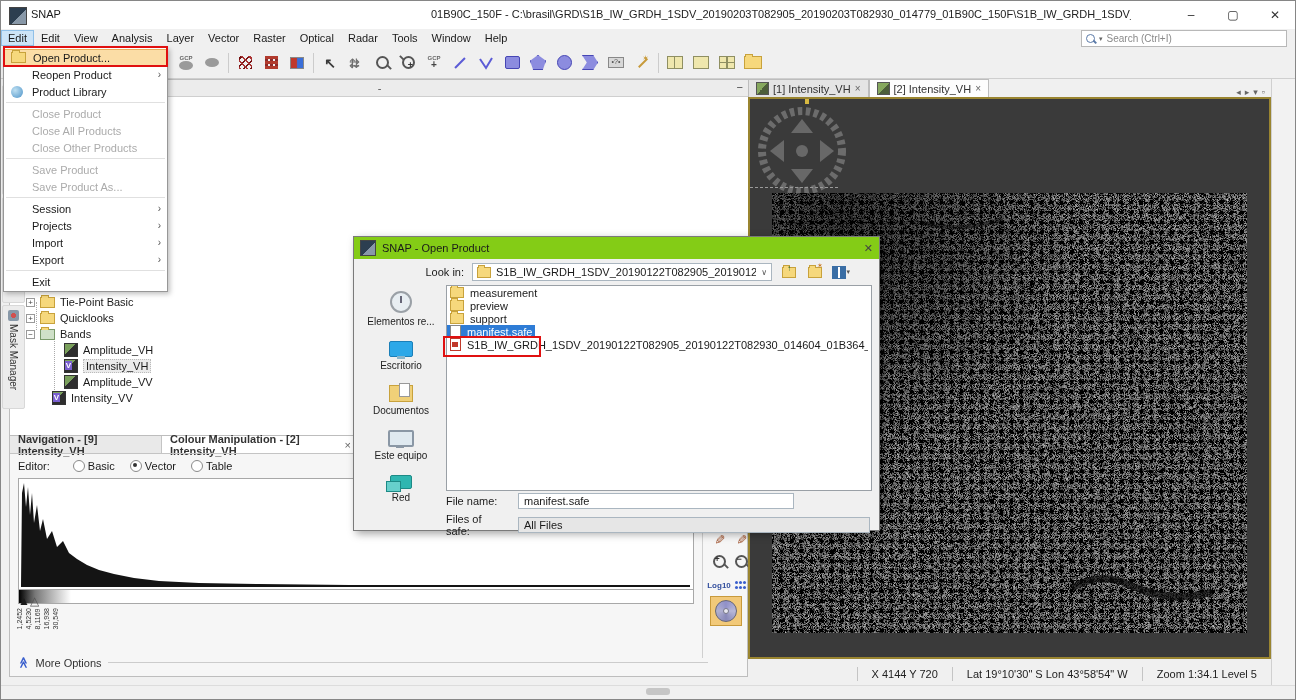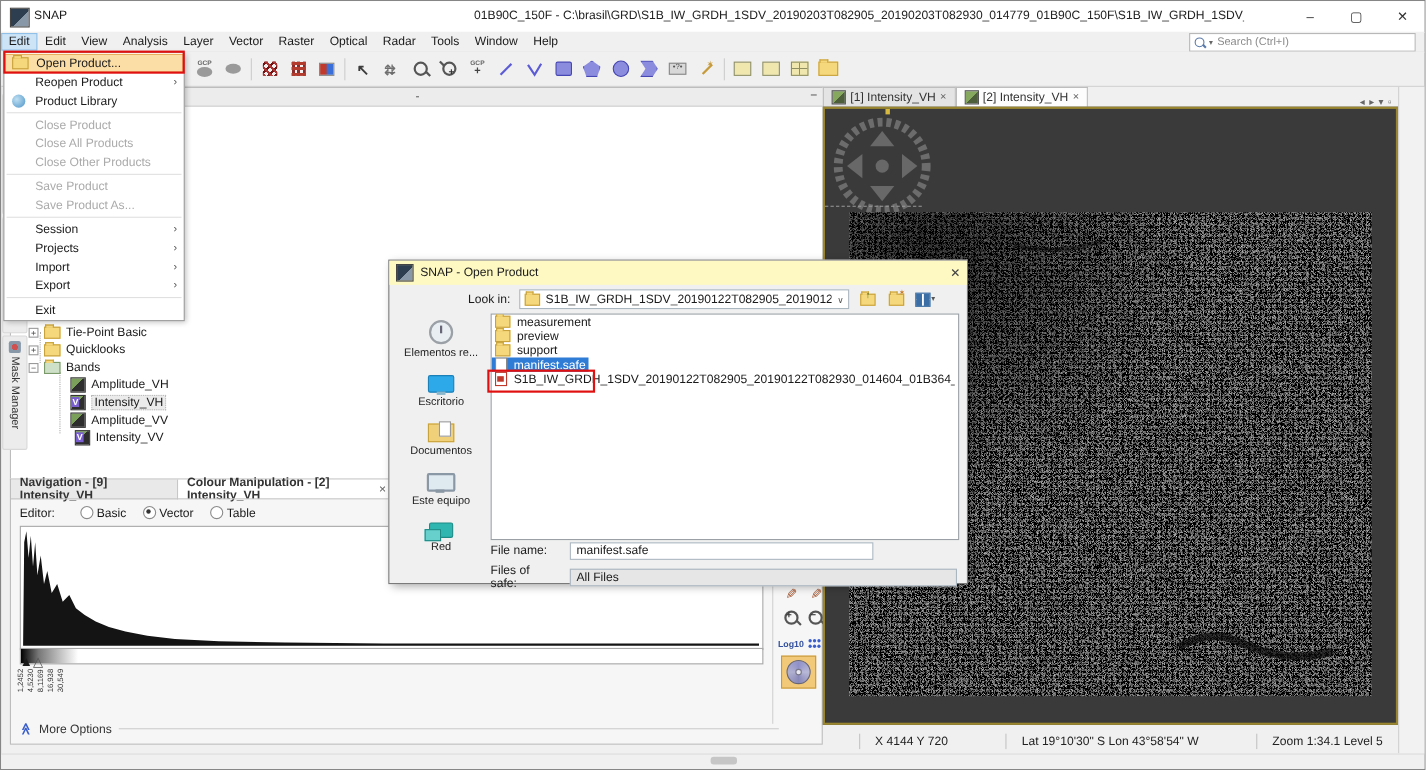--- a/index.html
+++ b/index.html
@@ -76,30 +76,30 @@
   .moreopt{color:#333;}
   .chevup{color:#3a5fcd;display:inline-block;transform:rotate(90deg);font-size:11px;font-weight:bold;}
   
   .rtabs{left:747px;top:78px;width:523px;height:18px;background:#f0f0f0;display:flex;align-items:flex-end;}
   .vtab{height:17px;display:flex;align-items:center;gap:4px;padding:0 7px;border:1px solid #bdbdbd;border-bottom:none;background:#e4e4e4;color:#333;}
   .vtab.active{background:#fdfdfd;font-weight:normal;}
   .imgico{width:11px;height:11px;background:linear-gradient(135deg,#86a85e 50%,#4d5e3a 50%);border:1px solid #555;}
   .tabx{color:#666;font-size:10px;}
   .cornico{color:#666;font-size:9px;margin:0 2px;}
   .view{left:747px;top:96px;width:523px;height:562px;background:#3a3a3a;border:2px solid #9a8530;box-sizing:border-box;overflow:hidden;}
-  .statusbar{left:747px;top:661px;width:523px;height:23px;display:flex;align-items:center;justify-content:flex-end;color:#222;gap:38px;}
+  .statusbar{left:747px;top:661px;width:523px;height:23px;display:flex;align-items:center;justify-content:flex-end;color:#222;}
   .scell{padding:0 14px;border-left:1px solid #c4c4c4;height:14px;display:flex;align-items:center;white-space:nowrap;}
   
   .vstrip{left:1270px;top:78px;width:24px;height:606px;background:#f2f2f2;border-left:1px solid #d0d0d0;}
   .vtabside{position:absolute;left:1px;width:21px;display:flex;flex-direction:column;align-items:center;gap:3px;padding-top:4px;background:#ececec;border:1px solid #d8d8d8;border-radius:2px;}
   .vlbl{writing-mode:vertical-rl;font-size:10px;color:#333;}
   .sideico{width:11px;height:11px;border-radius:2px;}
   
   .dlg{left:352px;top:235px;width:525px;height:293px;background:#f0f0f0;border:1px solid #7a7a7a;box-shadow:3px 3px 8px rgba(0,0,0,.35);z-index:50;}
-  .dlgtitle{left:0;top:0;width:100%;height:22px;background:#fef9c3;display:flex;align-items:center;gap:6px;padding:0 6px;box-sizing:border-box;}
+  .dlgtitle{left:0;top:0;width:100%;height:22px;background:#84cc16;display:flex;align-items:center;gap:6px;padding:0 6px;box-sizing:border-box;}
   .dlgico{width:14px;height:14px;background:linear-gradient(135deg,#2c3e50 55%,#8898a8 55%);border:1px solid #444;}
   .combo{background:#fff;border:1px solid #aab6c0;display:flex;align-items:center;gap:5px;padding:0 4px;box-sizing:border-box;}
   .combo .chev{margin-left:auto;color:#555;font-size:8px;}
   .dlgbtn{width:18px;height:16px;display:inline-flex;align-items:center;justify-content:center;}
   .viewgrid{width:13px;height:11px;background-image:linear-gradient(90deg,#3a6ea5 45%,#fff 45%,#fff 55%,#3a6ea5 55%),linear-gradient(0deg,#3a6ea5 45%,#fff 45%,#fff 55%,#3a6ea5 55%);border:1px solid #3a6ea5;}
   .places{left:6px;top:48px;width:82px;height:238px;display:flex;flex-direction:column;align-items:center;gap:14px;padding-top:6px;}
   .place{display:flex;flex-direction:column;align-items:center;gap:3px;color:#222;font-size:10px;width:80px;text-align:center;}
   .clockico{width:18px;height:18px;border:2px solid #9aa0a6;border-radius:50%;position:relative;background:#e8eef2;}
   .clockico::after{content:"";position:absolute;left:8px;top:3px;width:2px;height:7px;background:#667;}
   .monico{width:22px;height:14px;background:#2da8e8;border-radius:2px;border:1px solid #1b7fb8;position:relative;}
@@ -279,21 +279,21 @@
       <span>Amplitude_VH</span>
     </div>
     <div class="trow" style="left:54px;top:279px;">
       <span class="bandico v"></span>
       <span class="selitem">Intensity_VH</span>
     </div>
     <div class="trow" style="left:54px;top:295px;">
       <span class="bandico"></span>
       <span>Amplitude_VV</span>
     </div>
-    <div class="trow" style="left:58px;top:311px;">
+    <div class="trow" style="left:42px;top:311px;">
       <span class="bandico v"></span>
       <span>Intensity_VV</span>
     </div>
   </div>
 
   <div class="ab cpanel">
     <div class="ptab" style="left:0;width:152px;">
       <span>Navigation - [9] Intensity_VH</span>
     </div>
     <div class="ptab active" style="left:152px;width:198px;">

